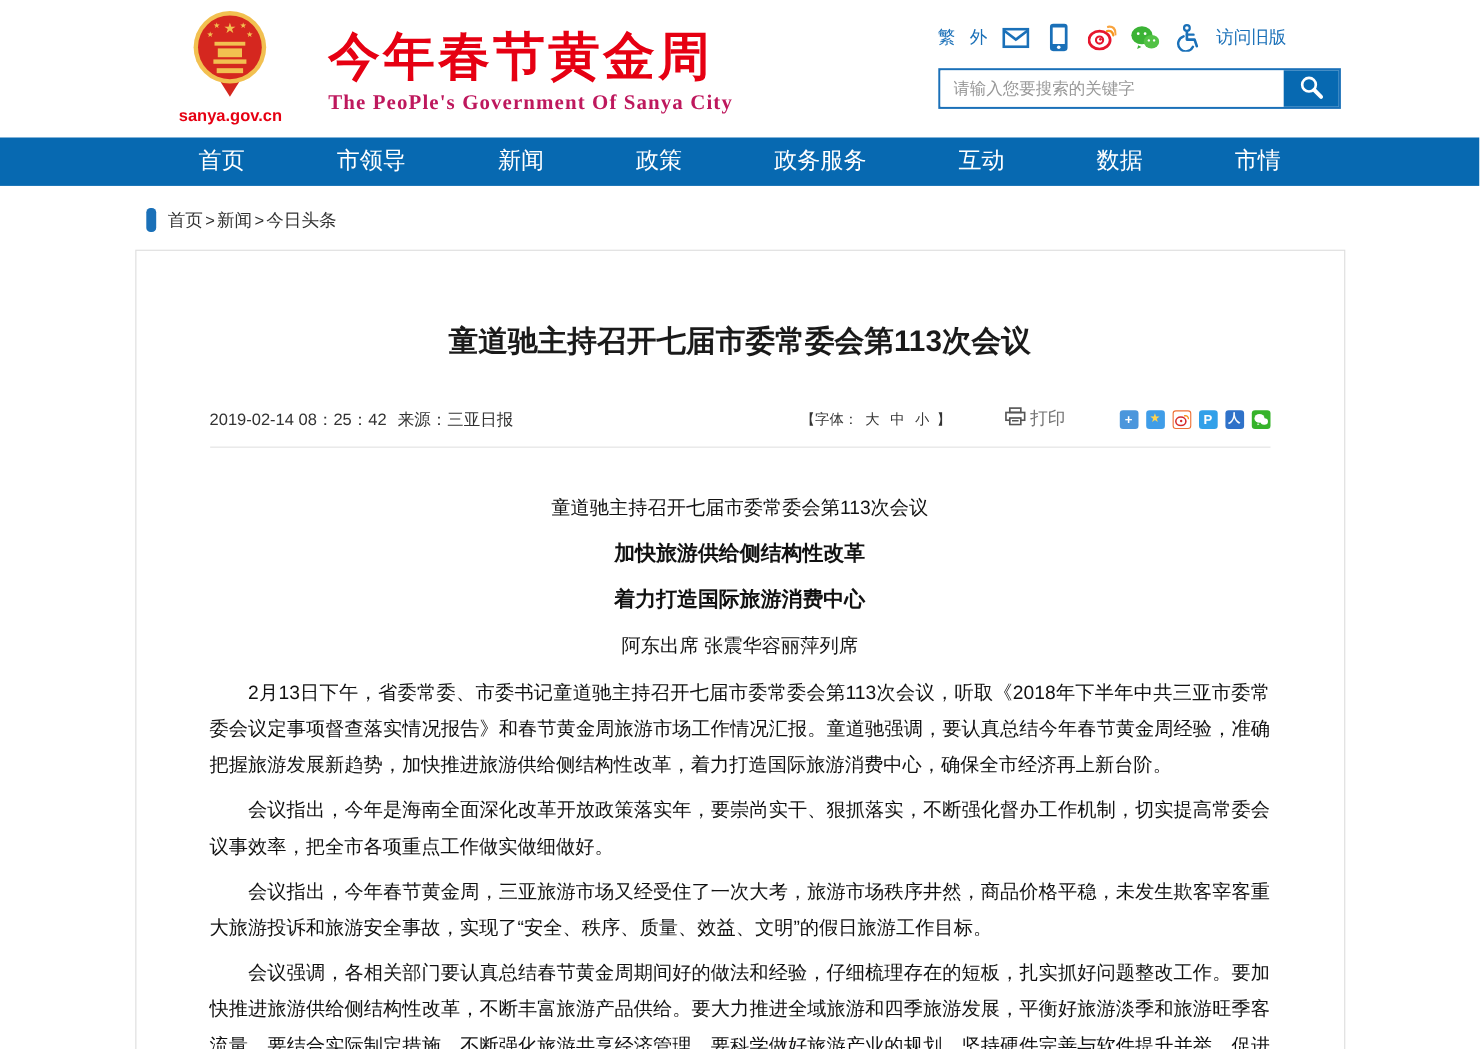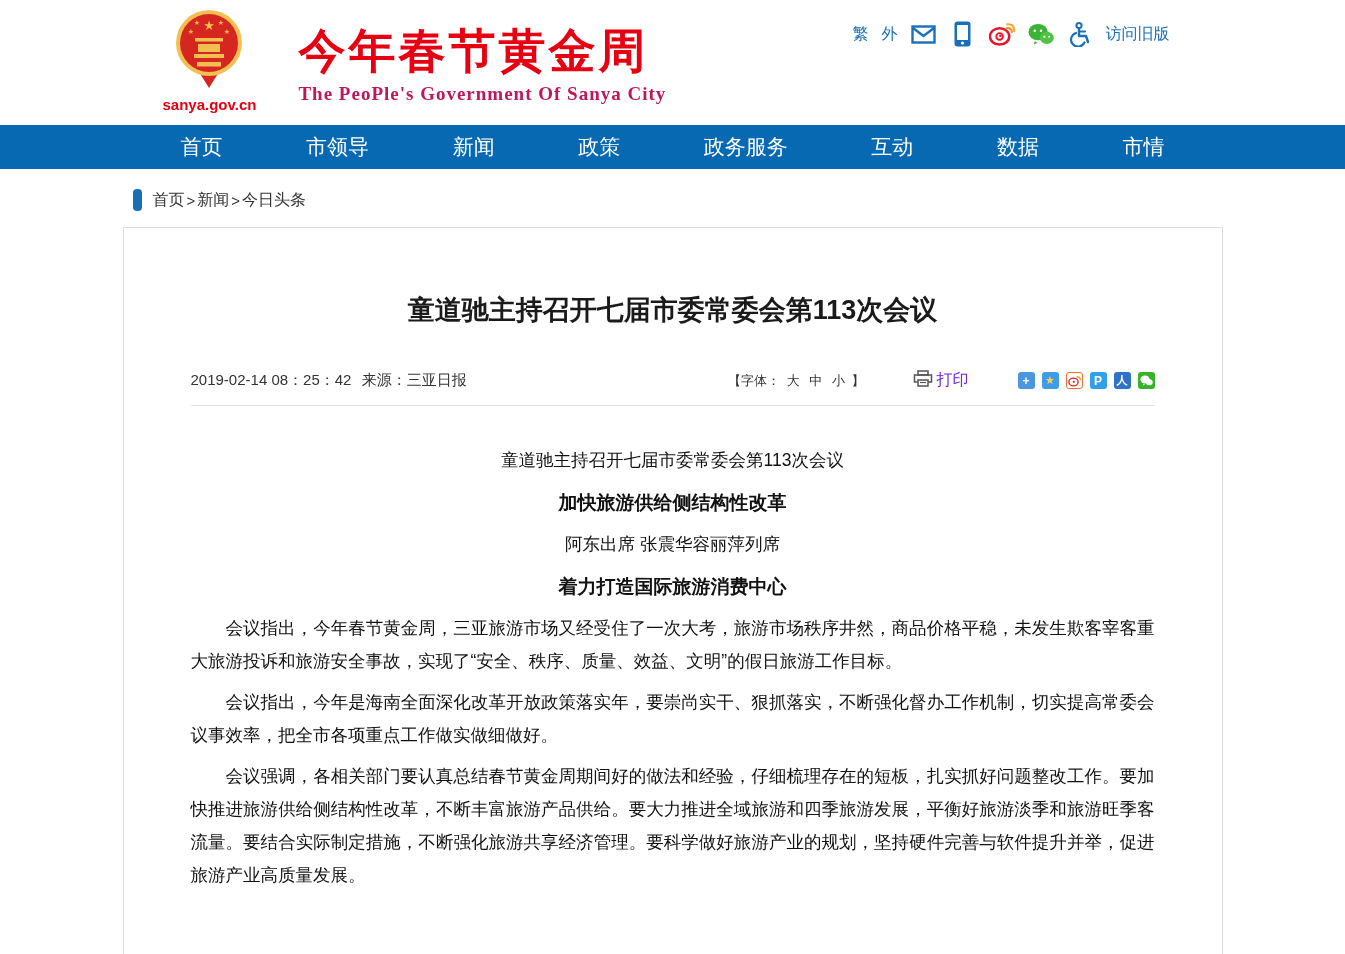--- a/index.html
+++ b/index.html
@@ -43,21 +43,21 @@
   
   .article-box{width:1100px;margin:0 auto;border:1px solid #ddd;background:#fff;
     box-sizing:border-box;padding:46px 67px 80px;min-height:760px;}
   .article-title{text-align:center;font-size:27px;font-weight:bold;color:#1a1a1a;line-height:36px;}
   .meta-row{display:flex;align-items:center;margin-top:42px;padding-bottom:14px;border-bottom:1px solid #e2e2e2;}
   .meta-left{font-size:15px;color:#333;}
   .meta-left span{margin-right:6px;text-align:center;}
   .meta-right{margin-left:auto;display:flex;align-items:center;}
   .font-tool{font-size:13px;color:#333;}
   .font-tool .fs{cursor:pointer;margin:0 3px;}
-  .print-tool{display:inline-flex;align-items:flex-start;margin-left:48px;font-size:16px;color:#6d28d9;cursor:pointer;}
+  .print-tool{display:inline-flex;align-items:flex-start;margin-left:48px;font-size:16px;color:#737373;cursor:pointer;}
   .print-tool svg{margin-right:4px;}
   .share-bar{display:inline-flex;align-items:center;margin-left:42px;}
   .sicon{width:17px;height:17px;border-radius:3px;margin-left:7px;display:inline-flex;
     align-items:center;justify-content:center;font-size:12px;font-weight:bold;color:#fff;
     cursor:pointer;box-sizing:border-box;line-height:1;}
   .si-plus{background:#4b96dc;}
   .si-qzone{background:#3f9de8;color:#ffd34f;font-size:11px;}
   .si-weibo{background:#fff;border:1px solid #ef7034;}
   .si-pengyou{background:#31a0e9;}
   .si-renren{background:#2f72c9;font-size:11px;}
@@ -139,20 +139,31 @@
         <span class="hicon">
           <svg width="26" height="26" viewBox="0 0 26 26">
             <circle cx="12" cy="4.5" r="2.6" fill="none" stroke="#1a70b8" stroke-width="2"></circle>
             <path d="M12,8 L12,15 L19,15 L21,21" fill="none" stroke="#1a70b8" stroke-width="2.4" stroke-linecap="round" stroke-linejoin="round"></path>
             <path d="M12,10.5 L18,10.5" stroke="#1a70b8" stroke-width="2.2" stroke-linecap="round"></path>
             <path d="M9,12 A7,7 0 1 0 17.5,21.5" fill="none" stroke="#1a70b8" stroke-width="2.2" stroke-linecap="round"></path>
           </svg>
         </span>
         <a>访问旧版</a>
       </div>
+      <div class="search-bar">
+        <input type="text" placeholder="请输入您要搜索的关键字" style="">
+        <button class="search-btn">
+          <span>
+            <svg width="24" height="24" viewBox="0 0 24 24">
+              <circle cx="10" cy="10" r="6.2" fill="none" stroke="#fff" stroke-width="2.4"></circle>
+              <line x1="14.8" y1="14.8" x2="21" y2="21" stroke="#fff" stroke-width="3.6" stroke-linecap="round"></line>
+            </svg>
+          </span>
+        </button>
+      </div>
     </div>
   </div>
 </header>
 
 <nav class="main-nav">
   <div class="nav-inner">
     <span class="nav-item">首页</span>
     <span class="nav-item">市领导</span>
     <span class="nav-item">新闻</span>
     <span class="nav-item">政策</span>
@@ -218,20 +229,21 @@
             <path d="M3.4,8.8 L3,10.6 L5,9.6" fill="#fff"></path>
           </svg>
         </span>
       </span>
     </div>
   </div>
 
   <div class="article-body">
     <p class="c-line">童道驰主持召开七届市委常委会第113次会议</p>
     <p class="c-line c-bold">加快旅游供给侧结构性改革</p>
+    <p class="c-line c-bold">着力打造国际旅游消费中心</p>
     <p class="c-line">阿东出席 张震华容丽萍列席</p>
-    <p class="c-line c-bold">着力打造国际旅游消费中心</p>
-
+
+    <p class="para">2月13日下午，省委常委、市委书记童道驰主持召开七届市委常委会第113次会议，听取《2018年下半年中共三亚市委常委会议定事项督查落实情况报告》和春节黄金周旅游市场工作情况汇报。童道驰强调，要认真总结今年春节黄金周经验，准确把握旅游发展新趋势，加快推进旅游供给侧结构性改革，着力打造国际旅游消费中心，确保全市经济再上新台阶。</p>
+    <p class="para">会议指出，今年是海南全面深化改革开放政策落实年，要崇尚实干、狠抓落实，不断强化督办工作机制，切实提高常委会议事效率，把全市各项重点工作做实做细做好。</p>
     <p class="para">会议指出，今年春节黄金周，三亚旅游市场又经受住了一次大考，旅游市场秩序井然，商品价格平稳，未发生欺客宰客重大旅游投诉和旅游安全事故，实现了“安全、秩序、质量、效益、文明”的假日旅游工作目标。</p>
-    <p class="para">会议指出，今年是海南全面深化改革开放政策落实年，要崇尚实干、狠抓落实，不断强化督办工作机制，切实提高常委会议事效率，把全市各项重点工作做实做细做好。</p>
     <p class="para">会议强调，各相关部门要认真总结春节黄金周期间好的做法和经验，仔细梳理存在的短板，扎实抓好问题整改工作。要加快推进旅游供给侧结构性改革，不断丰富旅游产品供给。要大力推进全域旅游和四季旅游发展，平衡好旅游淡季和旅游旺季客流量。要结合实际制定措施，不断强化旅游共享经济管理。要科学做好旅游产业的规划，坚持硬件完善与软件提升并举，促进旅游产业高质量发展。</p>
   </div>
 </main>
 
 </body></html>

